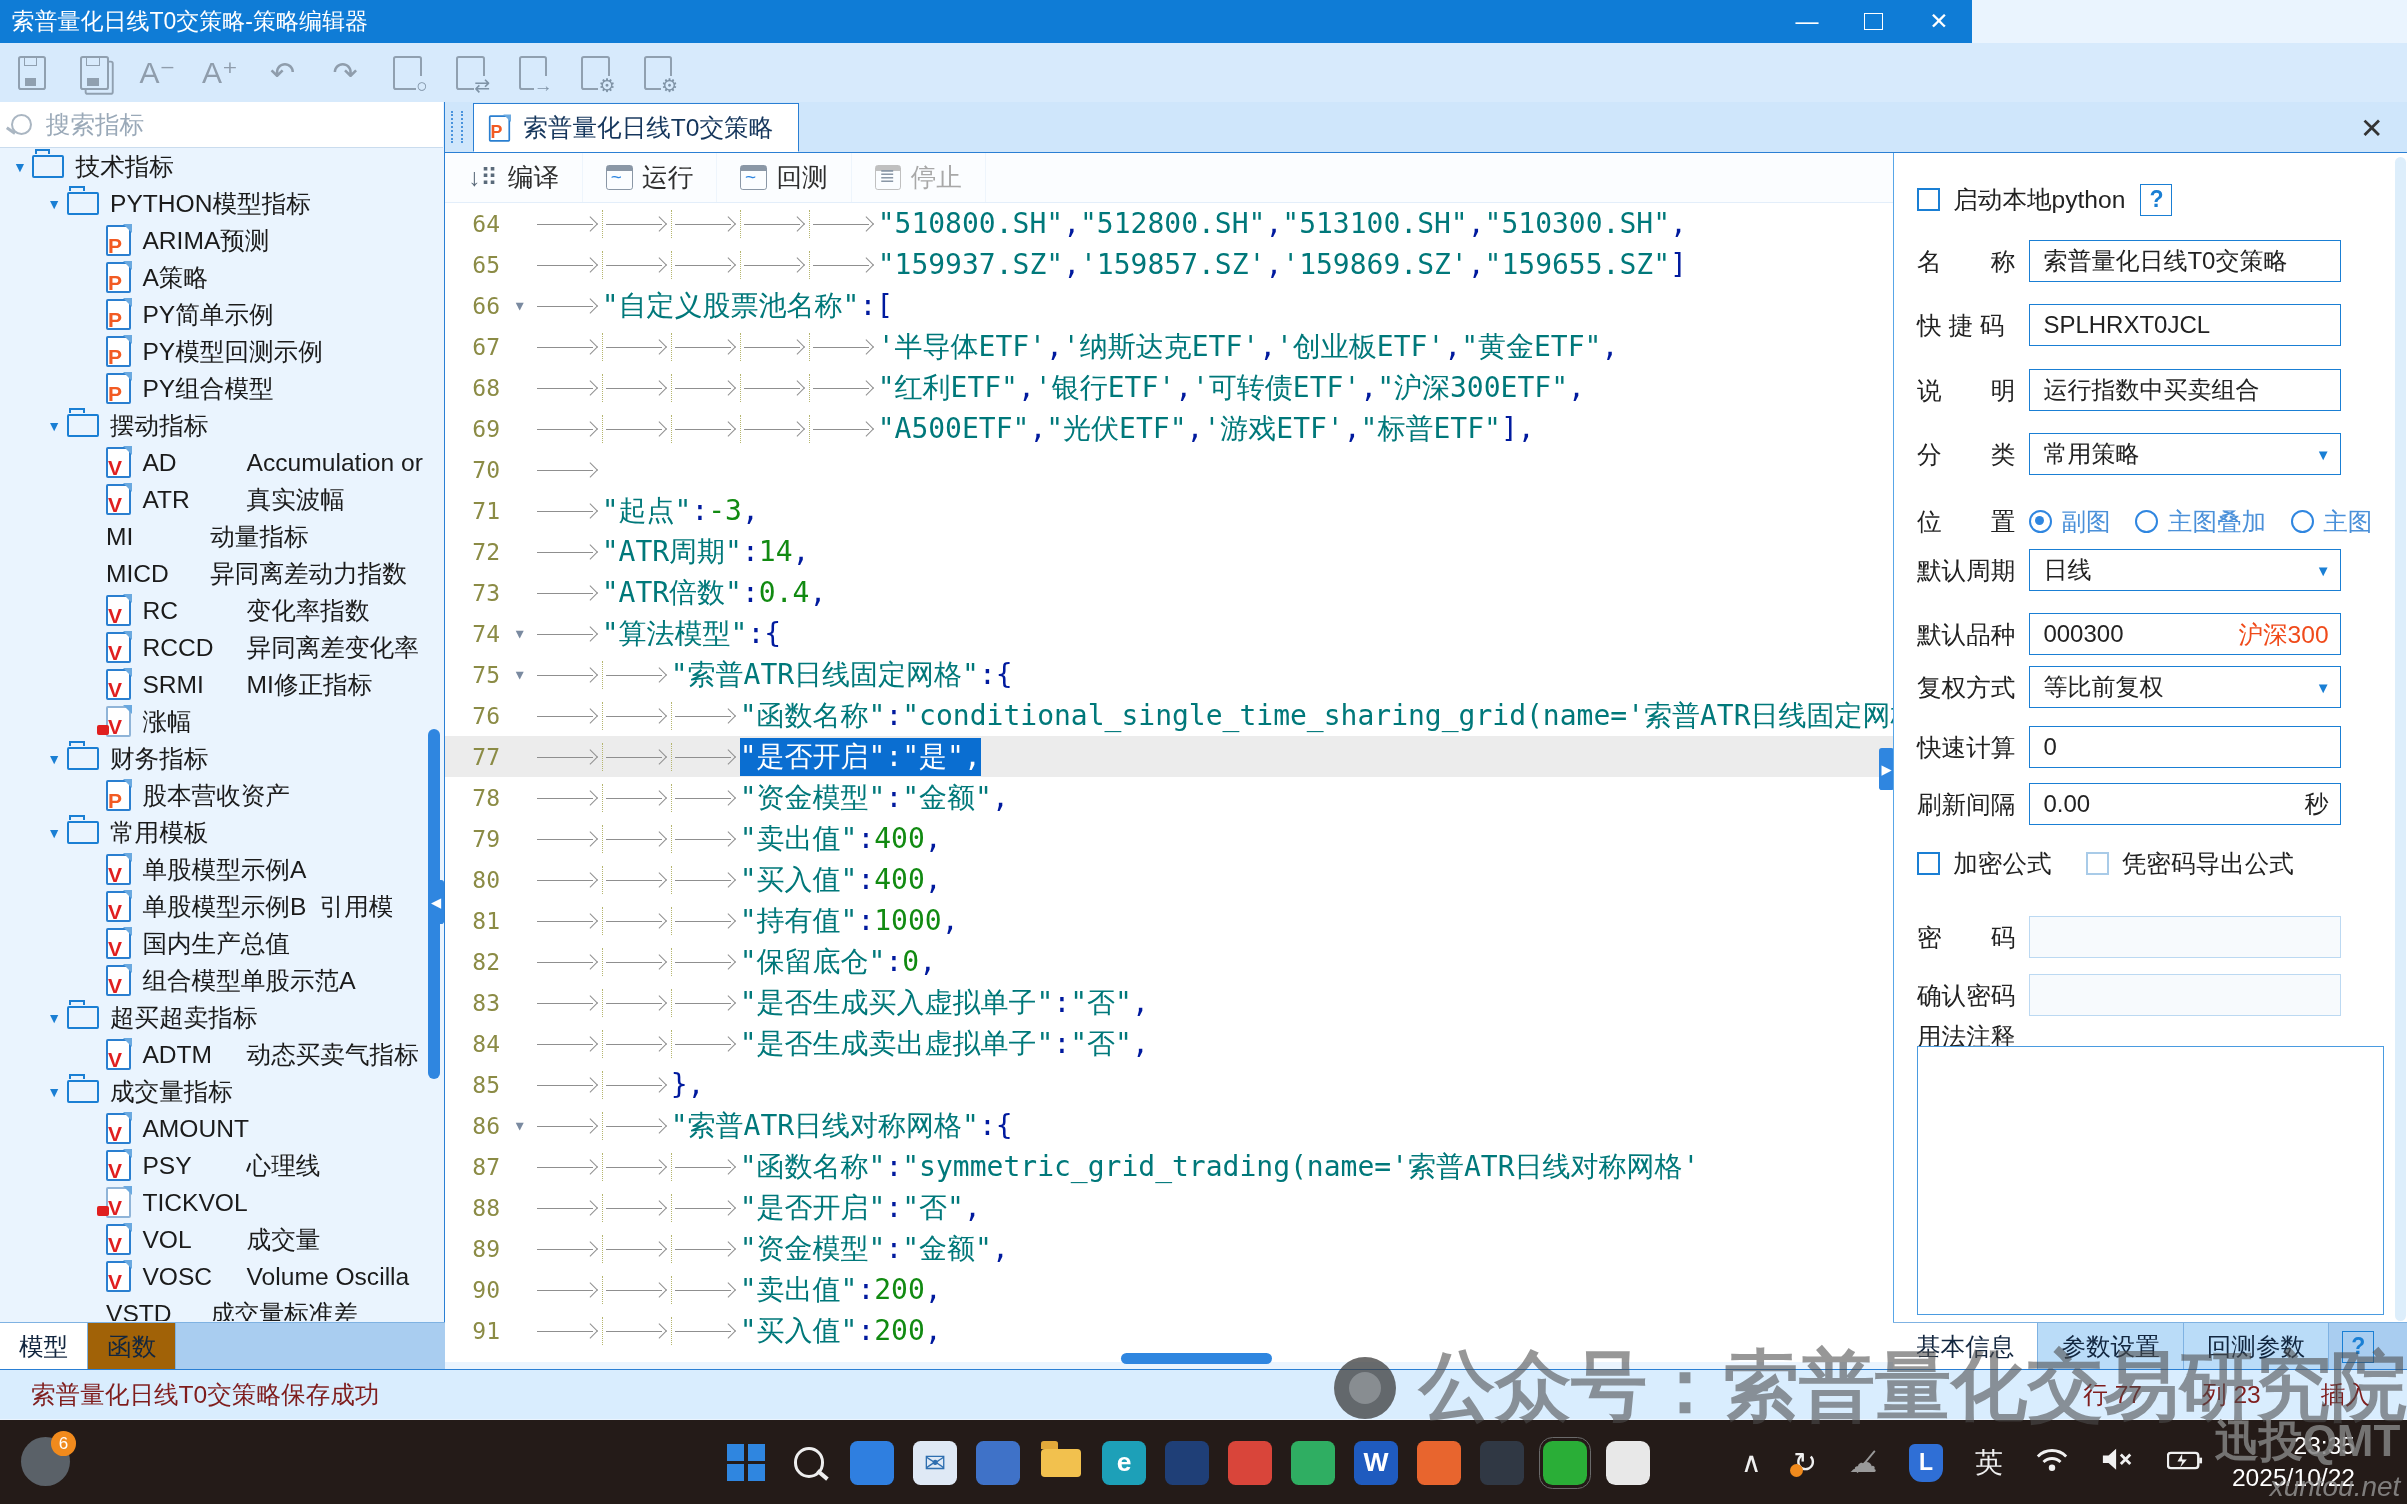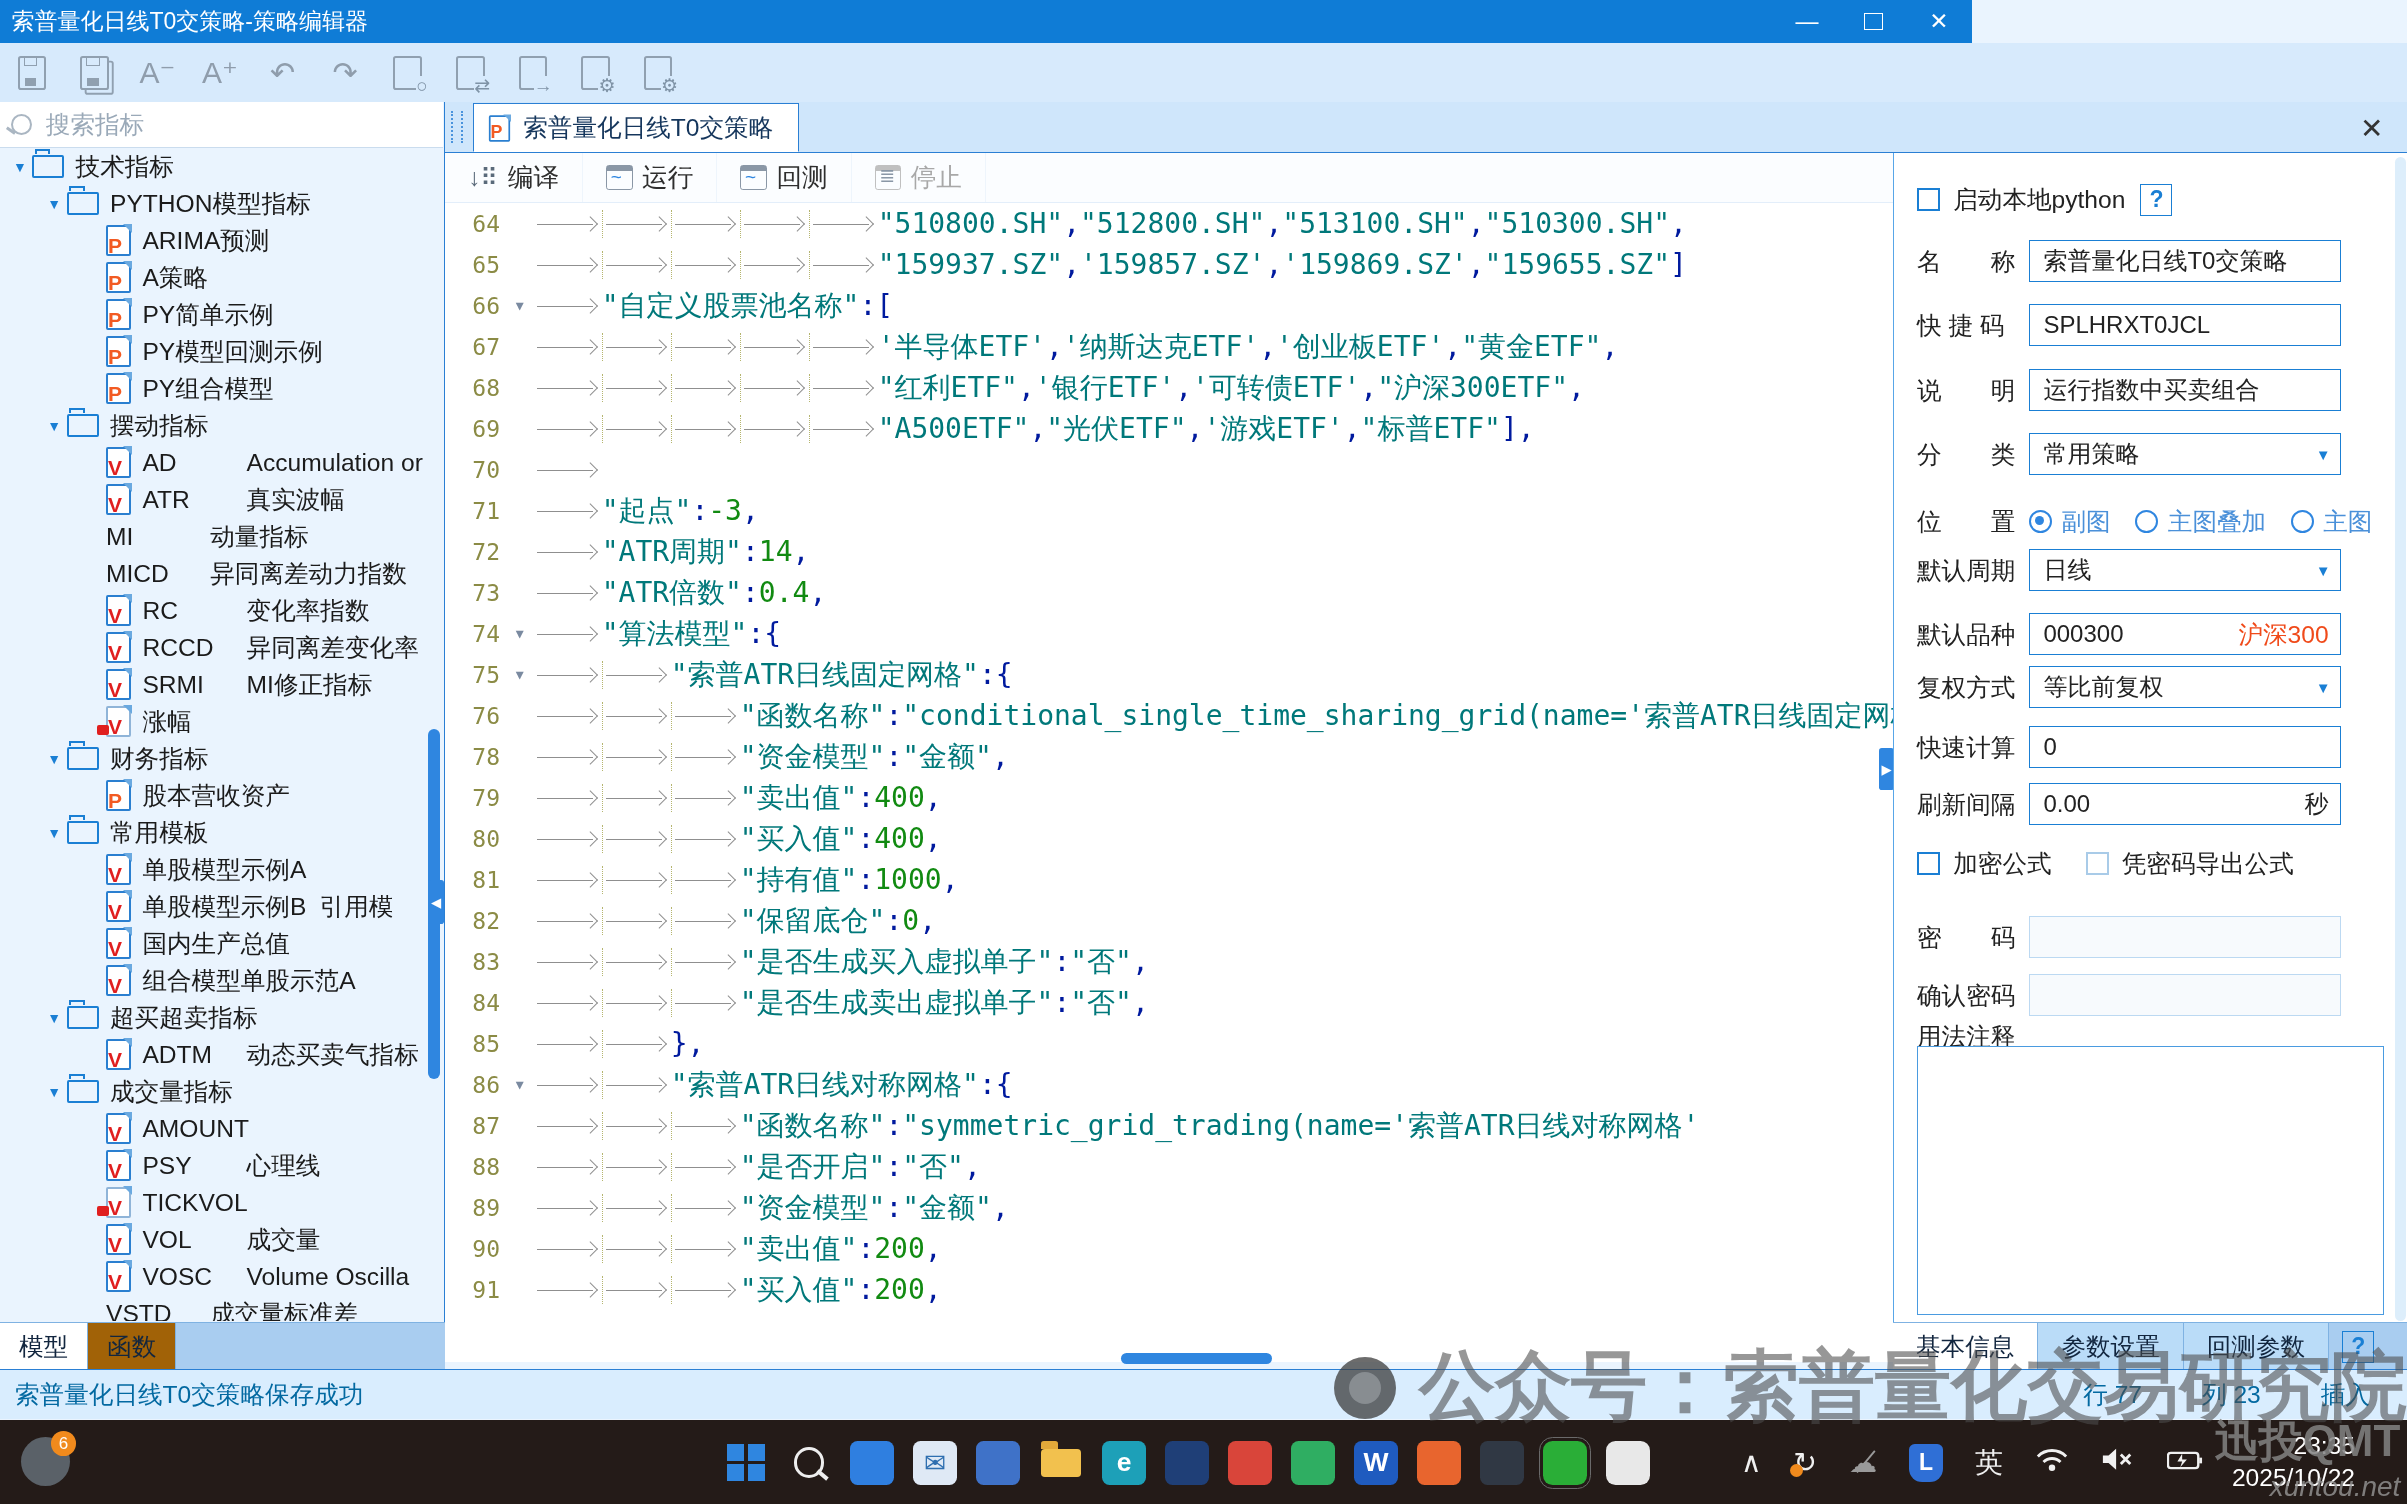--- a/index.html
+++ b/index.html
@@ -103,21 +103,21 @@
   .rlab{color:#4a90d9;font-size:24.6px;margin:0 24.6px 0 9.5px;}
   #usagebox{position:absolute;left:23px;top:893px;width:467px;height:269px;border:1.9px solid #4a9be0;box-sizing:border-box;background:#fff;}
   #pscroll{position:absolute;right:1.9px;top:3.8px;width:11.4px;height:1164px;background:#ddeefb;border-radius:5.7px;}
   
   #ptabs{left:1893px;top:1322px;width:515px;height:47px;background:#a9cdf0;border-top:0.9px solid #7fb2e2;display:flex;align-items:center;}
   .ptab{height:100%;display:flex;align-items:center;justify-content:center;font-size:24.6px;color:#12263f;padding:0 23px;border-right:1.9px solid #7fb2e2;box-sizing:border-box;}
   .ptab.act{background:#fff;}
   .ptab.blu{background:#badcf8;}
   #ptabs .helpbox{margin-left:13.2px;}
   
-  #statusbar{left:0;top:1369px;width:2408px;height:50px;background:#d9edfe;border-top:1.9px solid #2a7fd4;box-sizing:border-box;display:flex;align-items:center;font-size:24.6px;color:#0369a1;}
+  #statusbar{left:0;top:1369px;width:2408px;height:50px;background:#d9edfe;border-top:1.9px solid #2a7fd4;box-sizing:border-box;display:flex;align-items:center;font-size:24.6px;color:#7f1d1d;padding-left:16px;}
   #statusbar .msg{margin-left:15px;}
   #statusbar .right{position:absolute;right:38px;display:flex;gap:60px;}
   
   #taskbar{left:0;top:1420px;width:2408px;height:85px;background:#241b18;}
   #tb-left{position:absolute;left:21px;top:17px;width:49px;height:49px;border-radius:50%;background:#5a6168;}
   #tb-left .badge{position:absolute;right:-5.7px;top:-5.7px;width:24.6px;height:24.6px;border-radius:50%;background:#f08a1d;color:#fff;font-size:17px;display:flex;align-items:center;justify-content:center;}
   #tb-apps{position:absolute;left:724px;top:0;height:85px;display:flex;align-items:center;gap:19px;}
   .app{width:44px;height:44px;border-radius:7.6px;display:flex;align-items:center;justify-content:center;color:#fff;font-size:26.5px;font-weight:bold;position:relative;flex:none;}
   .app.boxed{outline:1.9px solid #6a6a6a;outline-offset:3.8px;background-clip:padding-box;}
   .winlogo{width:38px;height:38px;display:grid;grid-template-columns:17px 17px;grid-template-rows:17px 17px;gap:3.8px;}
@@ -443,20 +443,21 @@
     <div class="crow"><span class="lno">67</span><span class="fcol"></span><span class="arw"></span><span class="arw"></span><span class="arw"></span><span class="arw"></span><span class="arw"></span><span class="seg s">'半导体ETF'</span><span class="seg p">,</span><span class="seg s">'纳斯达克ETF'</span><span class="seg p">,</span><span class="seg s">'创业板ETF'</span><span class="seg p">,</span><span class="seg s">"黄金ETF"</span><span class="seg p">,</span></div>
     <div class="crow"><span class="lno">68</span><span class="fcol"></span><span class="arw"></span><span class="arw"></span><span class="arw"></span><span class="arw"></span><span class="arw"></span><span class="seg s">"红利ETF"</span><span class="seg p">,</span><span class="seg s">'银行ETF'</span><span class="seg p">,</span><span class="seg s">'可转债ETF'</span><span class="seg p">,</span><span class="seg s">"沪深300ETF"</span><span class="seg p">,</span></div>
     <div class="crow"><span class="lno">69</span><span class="fcol"></span><span class="arw"></span><span class="arw"></span><span class="arw"></span><span class="arw"></span><span class="arw"></span><span class="seg s">"A500ETF"</span><span class="seg p">,</span><span class="seg s">"光伏ETF"</span><span class="seg p">,</span><span class="seg s">'游戏ETF'</span><span class="seg p">,</span><span class="seg s">"标普ETF"</span><span class="seg p">],</span></div>
     <div class="crow"><span class="lno">70</span><span class="fcol"></span><span class="arw"></span></div>
     <div class="crow"><span class="lno">71</span><span class="fcol"></span><span class="arw"></span><span class="seg s">"起点"</span><span class="seg p">:</span><span class="seg n">-3</span><span class="seg p">,</span></div>
     <div class="crow"><span class="lno">72</span><span class="fcol"></span><span class="arw"></span><span class="seg s">"ATR周期"</span><span class="seg p">:</span><span class="seg n">14</span><span class="seg p">,</span></div>
     <div class="crow"><span class="lno">73</span><span class="fcol"></span><span class="arw"></span><span class="seg s">"ATR倍数"</span><span class="seg p">:</span><span class="seg n">0.4</span><span class="seg p">,</span></div>
     <div class="crow"><span class="lno">74</span><span class="fcol">▼</span><span class="arw"></span><span class="seg s">"算法模型"</span><span class="seg p">:{</span></div>
     <div class="crow"><span class="lno">75</span><span class="fcol">▼</span><span class="arw"></span><span class="arw"></span><span class="seg s">"索普ATR日线固定网格"</span><span class="seg p">:{</span></div>
     <div class="crow"><span class="lno">76</span><span class="fcol"></span><span class="arw"></span><span class="arw"></span><span class="arw"></span><span class="seg s">"函数名称"</span><span class="seg p">:</span><span class="seg s">"conditional_single_time_sharing_grid(name='索普ATR日线固定网格'</span></div>
+    <div class="crow cur"><span class="lno">77</span><span class="fcol"></span><span class="arw"></span><span class="arw"></span><span class="arw"></span><span class="seg sel">"是否开启":"是",</span></div>
     <div class="crow"><span class="lno">78</span><span class="fcol"></span><span class="arw"></span><span class="arw"></span><span class="arw"></span><span class="seg s">"资金模型"</span><span class="seg p">:</span><span class="seg s">"金额"</span><span class="seg p">,</span></div>
     <div class="crow"><span class="lno">79</span><span class="fcol"></span><span class="arw"></span><span class="arw"></span><span class="arw"></span><span class="seg s">"卖出值"</span><span class="seg p">:</span><span class="seg n">400</span><span class="seg p">,</span></div>
     <div class="crow"><span class="lno">80</span><span class="fcol"></span><span class="arw"></span><span class="arw"></span><span class="arw"></span><span class="seg s">"买入值"</span><span class="seg p">:</span><span class="seg n">400</span><span class="seg p">,</span></div>
     <div class="crow"><span class="lno">81</span><span class="fcol"></span><span class="arw"></span><span class="arw"></span><span class="arw"></span><span class="seg s">"持有值"</span><span class="seg p">:</span><span class="seg n">1000</span><span class="seg p">,</span></div>
     <div class="crow"><span class="lno">82</span><span class="fcol"></span><span class="arw"></span><span class="arw"></span><span class="arw"></span><span class="seg s">"保留底仓"</span><span class="seg p">:</span><span class="seg n">0</span><span class="seg p">,</span></div>
     <div class="crow"><span class="lno">83</span><span class="fcol"></span><span class="arw"></span><span class="arw"></span><span class="arw"></span><span class="seg s">"是否生成买入虚拟单子"</span><span class="seg p">:</span><span class="seg s">"否"</span><span class="seg p">,</span></div>
     <div class="crow"><span class="lno">84</span><span class="fcol"></span><span class="arw"></span><span class="arw"></span><span class="arw"></span><span class="seg s">"是否生成卖出虚拟单子"</span><span class="seg p">:</span><span class="seg s">"否"</span><span class="seg p">,</span></div>
     <div class="crow"><span class="lno">85</span><span class="fcol"></span><span class="arw"></span><span class="arw"></span><span class="seg p">},</span></div>
     <div class="crow"><span class="lno">86</span><span class="fcol">▼</span><span class="arw"></span><span class="arw"></span><span class="seg s">"索普ATR日线对称网格"</span><span class="seg p">:{</span></div>
     <div class="crow"><span class="lno">87</span><span class="fcol"></span><span class="arw"></span><span class="arw"></span><span class="arw"></span><span class="seg s">"函数名称"</span><span class="seg p">:</span><span class="seg s">"symmetric_grid_trading(name='索普ATR日线对称网格'</span></div>

